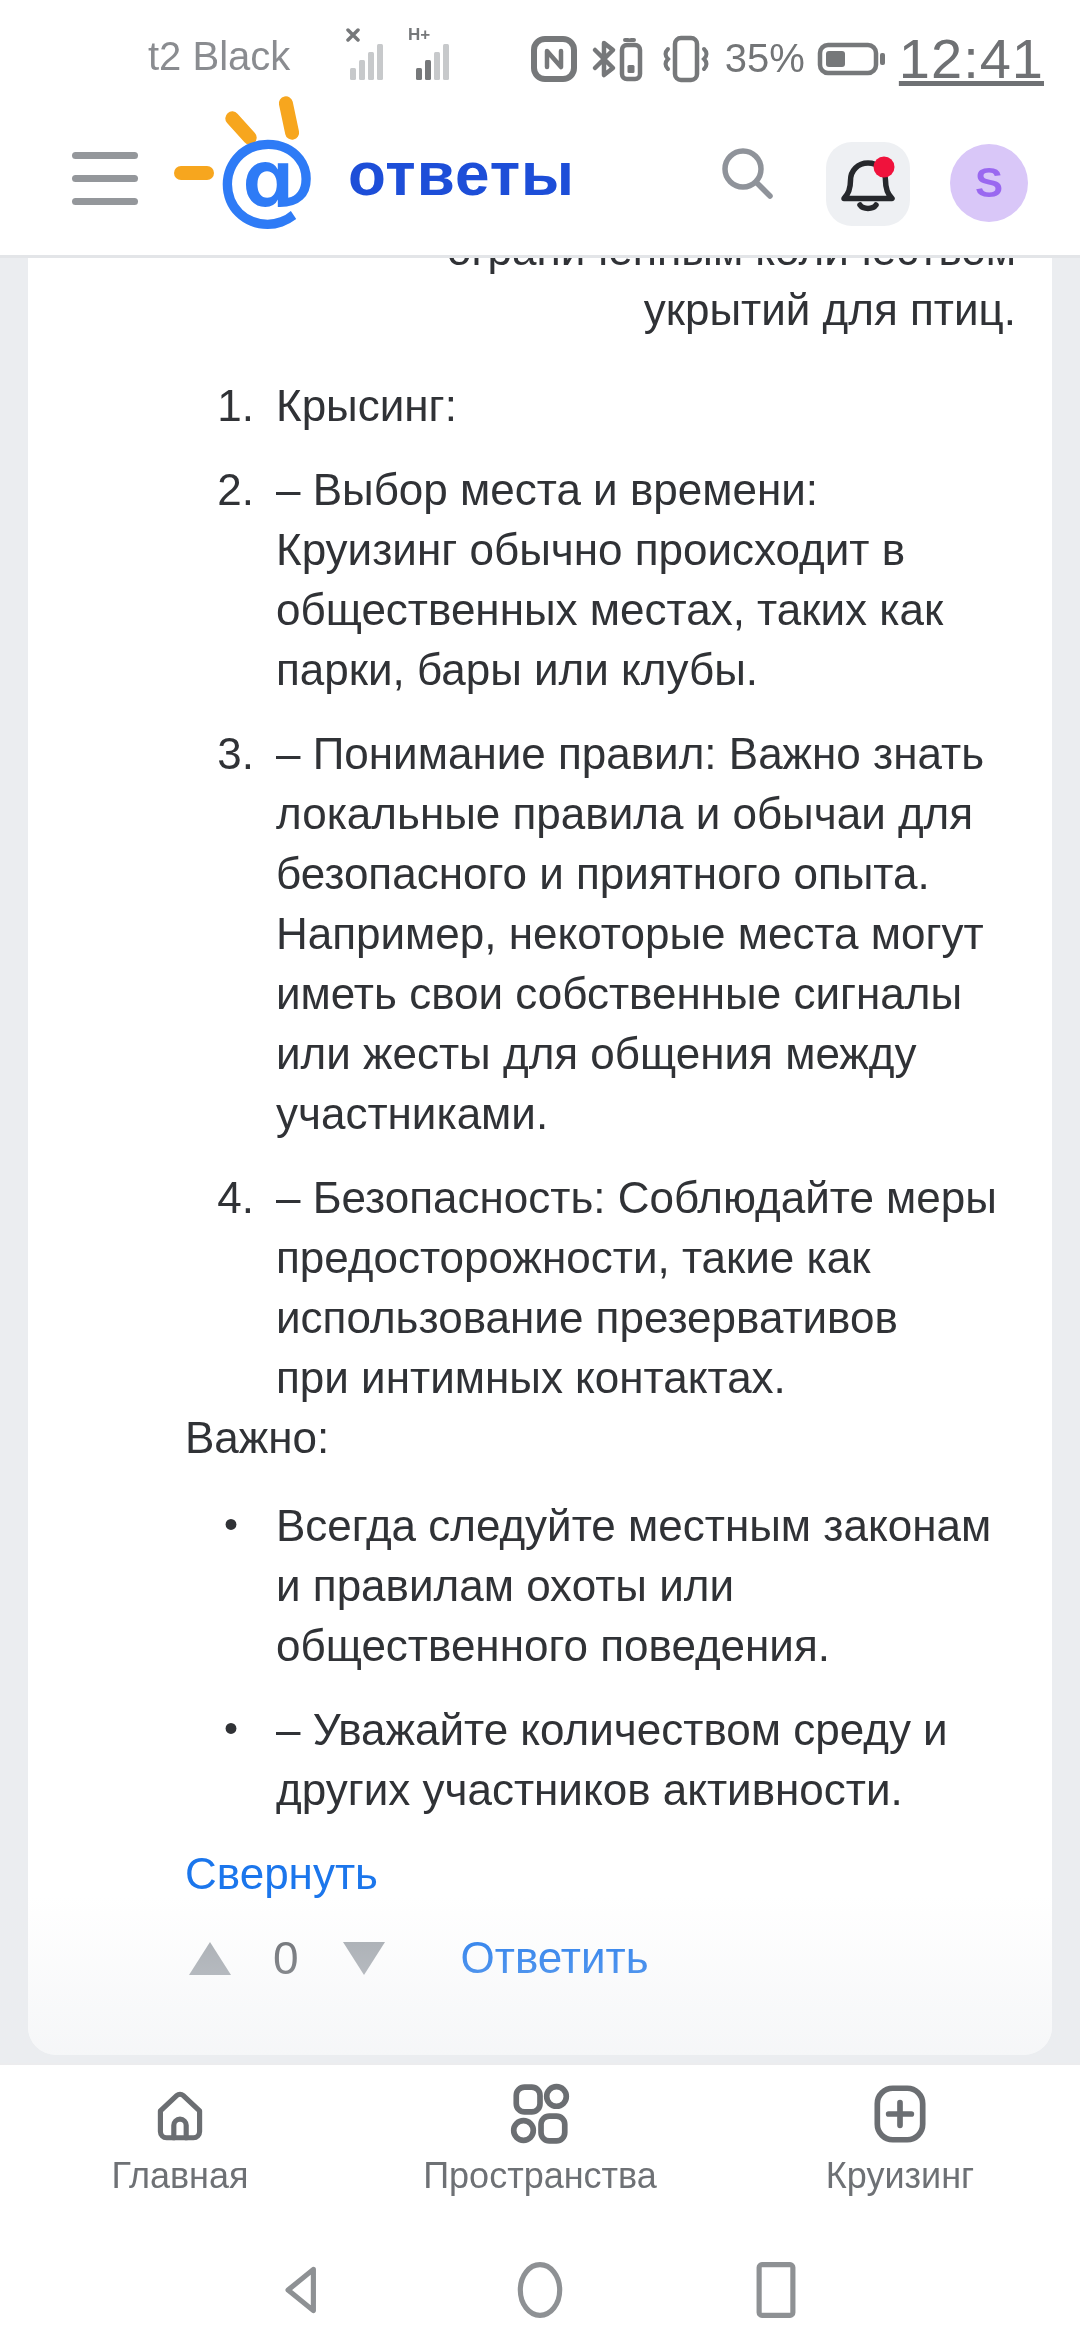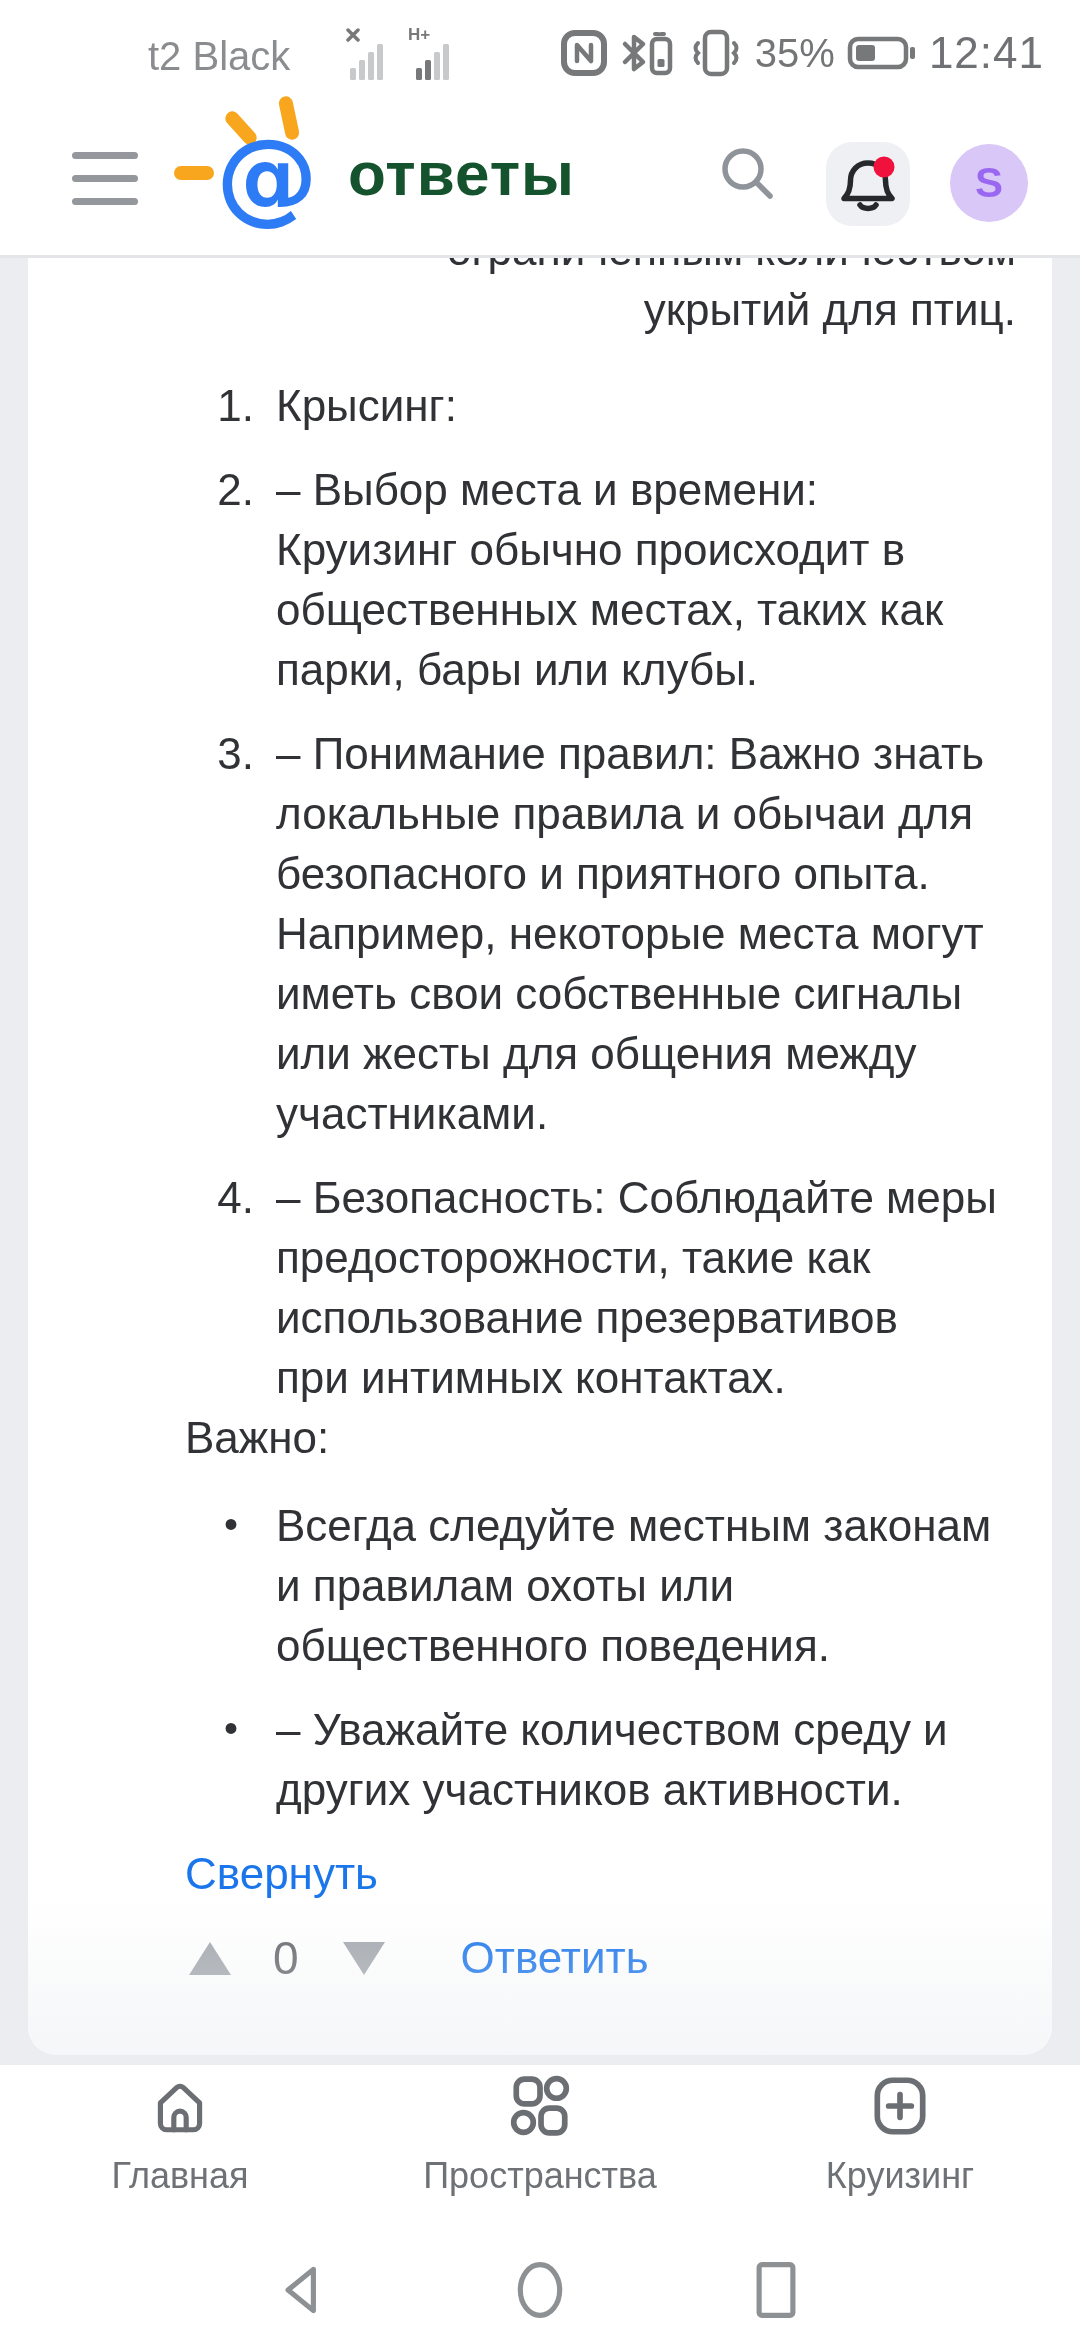--- a/index.html
+++ b/index.html
@@ -8,34 +8,34 @@
     background:#ffffff;
     font-family:"Liberation Sans","DejaVu Sans",sans-serif;
     -webkit-font-smoothing:antialiased;
   }
   
   .status-bar{position:absolute;top:0;left:0;right:0;height:96px;background:#fff;}
   .carrier{position:absolute;left:148px;top:34px;font-size:40px;color:#8a8c90;}
   .signal-cluster{position:absolute;left:346px;top:24px;}
   .status-right{position:absolute;right:36px;top:26px;display:flex;align-items:center;gap:12px;justify-content:flex-end;}
   .pct{font-size:40px;color:#737577;}
-  .clock{font-size:44px;color:#6f7174;letter-spacing:1px;}
+  .clock{font-size:56px;color:#6f7174;letter-spacing:1px;text-decoration:underline;}
   
   .header{position:absolute;top:96px;left:0;right:0;height:162px;background:#fff;
           border-bottom:3px solid #e3e5e8;box-sizing:border-box;}
   .hamburger{position:absolute;left:72px;top:56px;width:66px;height:54px;cursor:pointer;}
   .hamburger i{display:block;height:7px;border-radius:4px;background:#94979b;margin-bottom:16px;}
   .logo{position:absolute;left:180px;top:14px;height:130px;}
   .ray{position:absolute;background:#f7a61e;border-radius:7px;}
   .ray1{width:14px;height:40px;left:54px;top:-2px;transform:rotate(-42deg);}
   .ray2{width:14px;height:44px;left:102px;top:-14px;transform:rotate(-12deg);}
   .ray3{width:40px;height:14px;left:-6px;top:56px;}
   .at-glyph{position:absolute;left:36px;top:6px;font-size:102px;font-weight:bold;color:#2e7bf6;
             font-family:"DejaVu Sans",sans-serif;}
-  .app-title{position:absolute;left:168px;top:28px;font-size:62px;font-weight:bold;color:#14532d;letter-spacing:1px;}
+  .app-title{position:absolute;left:168px;top:28px;font-size:62px;font-weight:bold;color:#1d4ed8;letter-spacing:1px;}
   .search-btn{position:absolute;left:714px;top:44px;width:68px;height:68px;cursor:pointer;}
   .bell-btn{position:absolute;left:826px;top:46px;width:84px;height:84px;border-radius:26px;
             background:#eef0f3;display:flex;align-items:center;justify-content:center;cursor:pointer;}
   .avatar{position:absolute;left:950px;top:48px;width:78px;height:78px;border-radius:50%;
           background:#d9c7f8;display:flex;align-items:center;justify-content:center;
           font-size:42px;font-weight:bold;color:#9a68f0;cursor:pointer;}
   
   .page{position:absolute;top:258px;left:0;right:0;height:1805px;background:#ebedf0;}
   .card{position:absolute;left:28px;right:28px;top:0;height:1797px;background:#fff;
         border-radius:0 0 28px 28px;overflow:hidden;box-sizing:border-box;
@@ -59,21 +59,21 @@
           border-left:21px solid transparent;border-right:21px solid transparent;
           border-bottom:33px solid #a3a8ae;}
   .tri-down{width:0;height:0;margin-left:44px;cursor:pointer;
           border-left:21px solid transparent;border-right:21px solid transparent;
           border-top:33px solid #a3a8ae;}
   .vote-num{margin-left:42px;font-size:46px;color:#63666b;}
   .reply{margin-left:76px;color:#1b76ec;cursor:pointer;}
   
   .bottom-nav{position:absolute;top:2063px;left:0;right:0;height:177px;background:#fff;
               border-top:2px solid #ececee;box-sizing:border-box;display:flex;}
-  .nav-item{flex:1;display:flex;flex-direction:column;align-items:center;padding-top:8px;cursor:pointer;gap:8px;}
+  .nav-item{flex:1;display:flex;flex-direction:column;align-items:center;padding-top:16px;cursor:pointer;}
   .nav-label{margin-top:8px;font-size:36px;color:#6e7175;}
   
   .system-nav{position:absolute;top:2240px;left:0;right:0;height:100px;background:#fff;
               display:flex;justify-content:center;align-items:center;gap:174px;}
   .sys-btn{width:62px;height:62px;display:flex;align-items:center;justify-content:center;cursor:pointer;}
 </style>
 </head>
 <body>
 
 <div class="status-bar">

